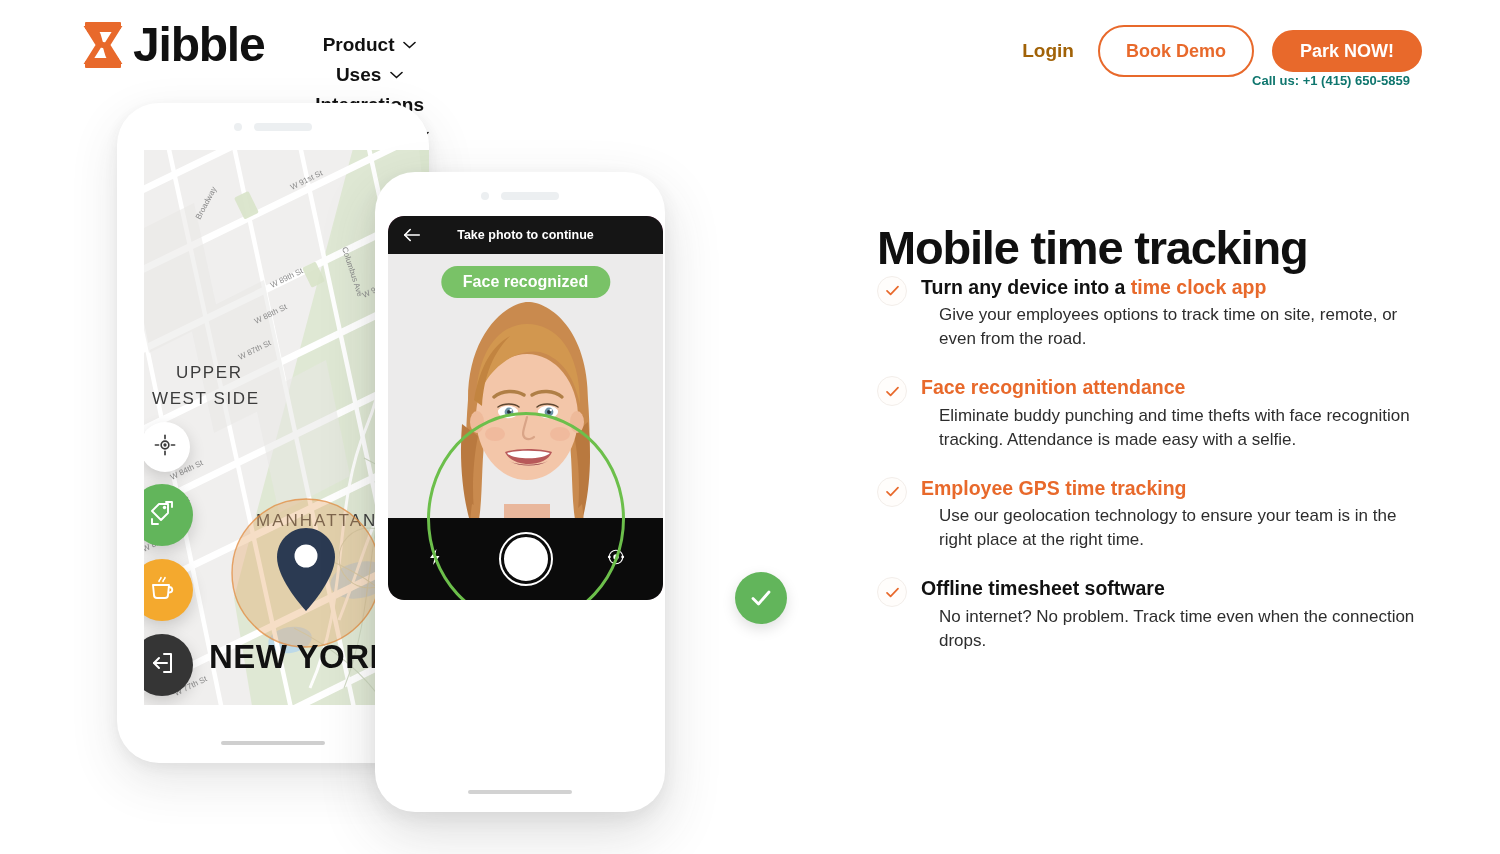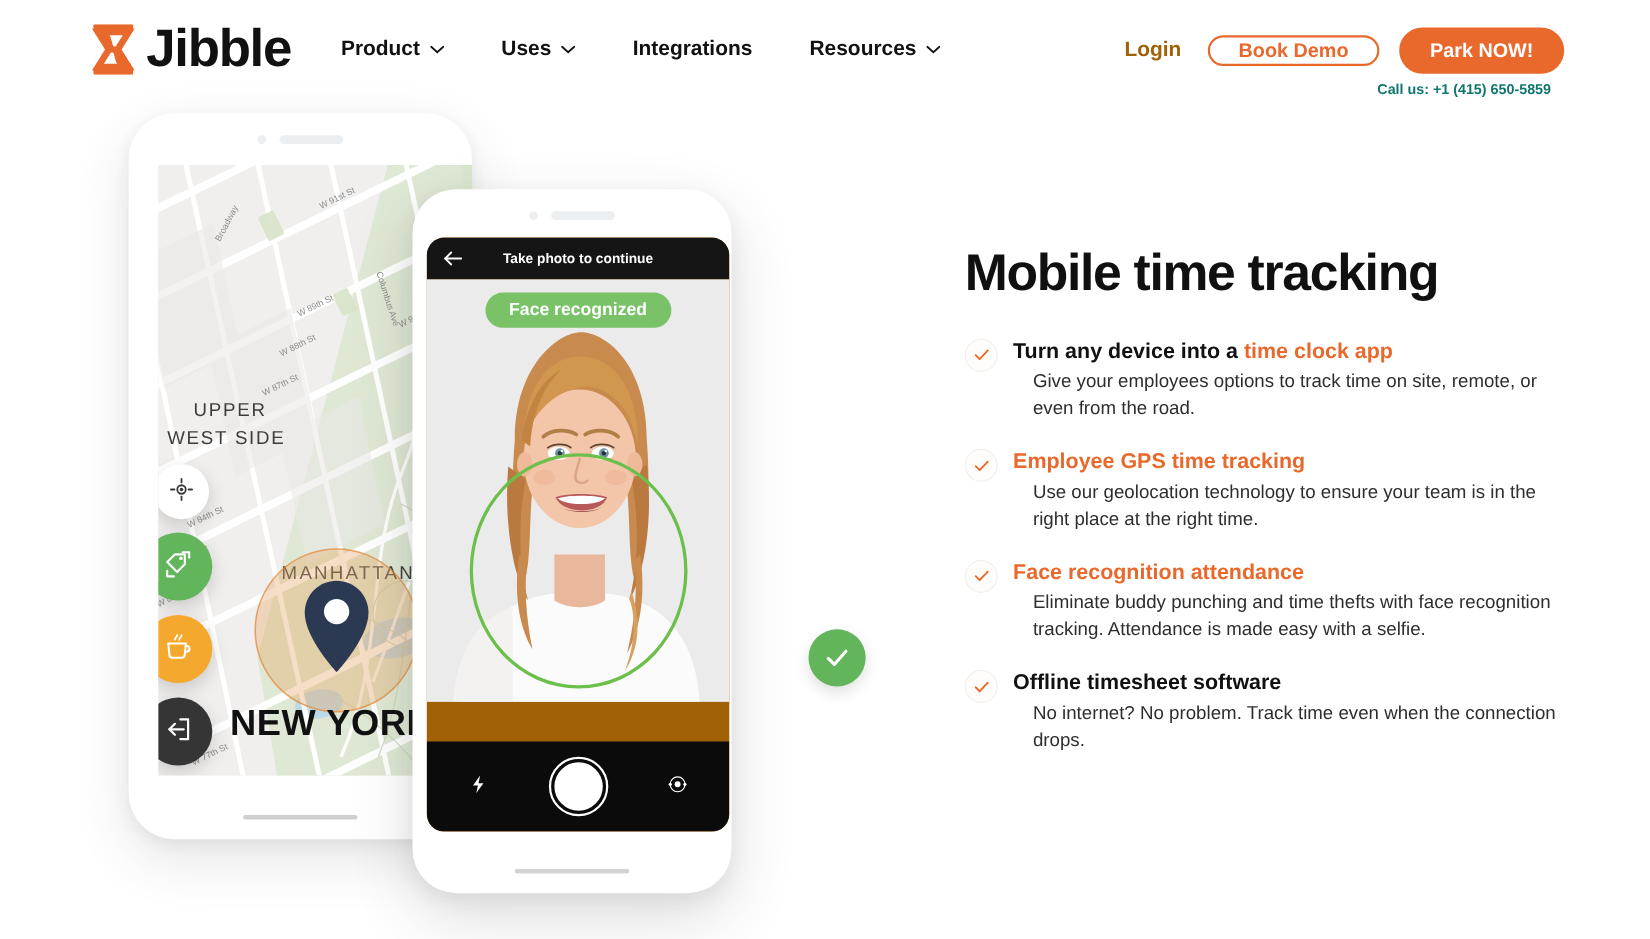--- a/index.html
+++ b/index.html
@@ -21,21 +21,21 @@
     display: flex; align-items: center; gap: 10px;
   }
   .logo-mark { width: 40px; height: 46px; display: block; }
   .logo-text {
     font-size: 48px; font-weight: 700; color: #111; letter-spacing: -1.2px;
     line-height: 46px;
   }
 
   .nav {
     position: absolute; left: 310px; top: 30px;
-    display: flex; align-items: center;
+    display: flex; align-items: center; flex-direction: column;
   }
   .nav-item {
     display: flex; align-items: center; gap: 9px;
     font-size: 19px; font-weight: 700; color: #111;
     margin-right: 52px; cursor: pointer; line-height: 30px;
   }
   .chev { display: inline-block; width: 13px; height: 8px; }
   .chev svg { display: block; }
 
   .right-actions {
@@ -45,21 +45,21 @@
   .login-link {
     font-size: 19px; font-weight: 700; color: #a16207; cursor: pointer;
     margin-right: 6px;
   }
   .btn {
     border-radius: 30px; font-weight: 700; cursor: pointer;
     display: flex; align-items: center; justify-content: center;
     white-space: nowrap;
   }
   .btn-outline {
-    height: 28px; padding: 0 26px; font-size: 18px;
+    height: 52px; padding: 0 26px; font-size: 18px;
     border: 2px solid #E8692B; color: #E8692B; background: #fff;
   }
   .btn-solid {
     height: 42px; padding: 0 26px; font-size: 18px;
     background: #E8692B; color: #fff; border: 2px solid #E8692B;
   }
   .call-us {
     position: absolute; right: 90px; top: 73px;
     font-size: 13px; font-weight: 700; color: #0f766e;
   }
@@ -112,22 +112,22 @@
   .phone-cam {
     position: absolute; left: 375px; top: 77px;
     width: 290px; height: 640px;
     background: #ffffff;
     border-radius: 40px;
     box-shadow: 0 22px 55px rgba(60,60,60,0.17), 0 6px 18px rgba(60,60,60,0.08);
     overflow: hidden;
     z-index: 5;
   }
   .cam-screen {
-    position: absolute; left: 13px; top: 44px; width: 275px; height: 540px;
-    border-radius: 16px 16px 16px 16px; overflow: hidden; background: #a16207;
+    position: absolute; left: 13px; top: 44px; width: 275px; height: 384px;
+    border-radius: 16px 16px 16px 16px; overflow: hidden; background: #f9a8d4;
   }
   .cam-topbar {
     position: absolute; top: 0; left: 0; width: 100%; height: 38px;
     background: #151515; display: flex; align-items: center;
     border-radius: 14px 14px 0 0;
   }
   .cam-back { position: absolute; left: 14px; top: 9px; width: 20px; height: 20px; }
   .cam-title {
     width: 100%; text-align: center; color: #fff;
     font-size: 12.5px; font-weight: 700;
@@ -162,21 +162,21 @@
     position: absolute; bottom: 18px; left: 50%; transform: translateX(-50%);
     width: 104px; height: 4px; border-radius: 3px; background: #d2d2d2;
   }
 
   
   .content {
     position: absolute; left: 877px; top: 222px; width: 545px;
   }
   .headline {
     font-size: 47px; font-weight: 700; color: #101010;
-    letter-spacing: -1.2px; line-height: 1.12; margin-bottom: 32px;
+    letter-spacing: -1.2px; line-height: 1.12; 
   }
   .feature { display: flex; align-items: flex-start; margin-bottom: 24px; }
   .check-badge {
     flex: 0 0 auto; width: 30px; height: 30px; border-radius: 50%;
     background: #fffdfb; border: 1px solid #f3eeea;
     display: flex; align-items: center; justify-content: center;
     margin-right: 14px; margin-top: 1px;
   }
   .feature-body { flex: 1 1 auto; }
   .feature-title {
@@ -527,34 +527,34 @@
       </div>
     </div>
 
     <div class="feature">
       <span class="check-badge">
         <svg width="17" height="17" viewBox="0 0 17 17">
           <path d="M3 8.8 L6.6 12.4 L14 4.6" fill="none" stroke="#E8692B" stroke-width="1.7" stroke-linecap="round" stroke-linejoin="round"></path>
         </svg>
       </span>
       <div class="feature-body">
-        <div class="feature-title all-orange">Employee GPS time tracking</div>
-        <div class="feature-desc">Use our geolocation technology to ensure your team is in the right place at the right time.</div>
+        <div class="feature-title all-orange">Face recognition attendance</div>
+        <div class="feature-desc">Eliminate buddy punching and time thefts with face recognition tracking. Attendance is made easy with a selfie.</div>
       </div>
     </div>
 
     <div class="feature">
       <span class="check-badge">
         <svg width="17" height="17" viewBox="0 0 17 17">
           <path d="M3 8.8 L6.6 12.4 L14 4.6" fill="none" stroke="#E8692B" stroke-width="1.7" stroke-linecap="round" stroke-linejoin="round"></path>
         </svg>
       </span>
       <div class="feature-body">
-        <div class="feature-title all-orange">Face recognition attendance</div>
-        <div class="feature-desc">Eliminate buddy punching and time thefts with face recognition tracking. Attendance is made easy with a selfie.</div>
+        <div class="feature-title all-orange">Employee GPS time tracking</div>
+        <div class="feature-desc">Use our geolocation technology to ensure your team is in the right place at the right time.</div>
       </div>
     </div>
 
     <div class="feature">
       <span class="check-badge">
         <svg width="17" height="17" viewBox="0 0 17 17">
           <path d="M3 8.8 L6.6 12.4 L14 4.6" fill="none" stroke="#E8692B" stroke-width="1.7" stroke-linecap="round" stroke-linejoin="round"></path>
         </svg>
       </span>
       <div class="feature-body">

